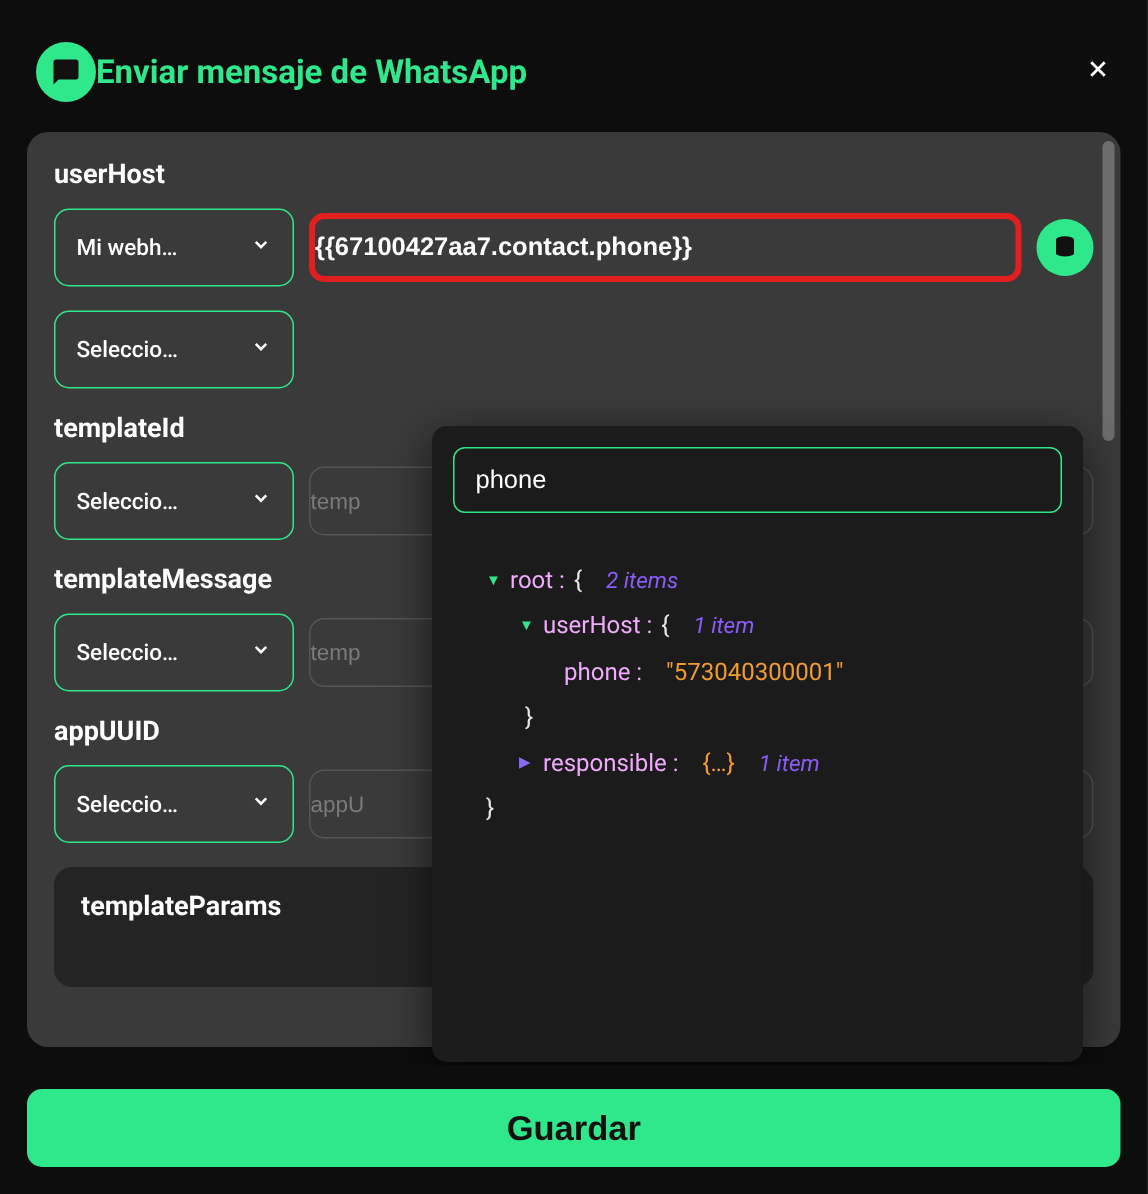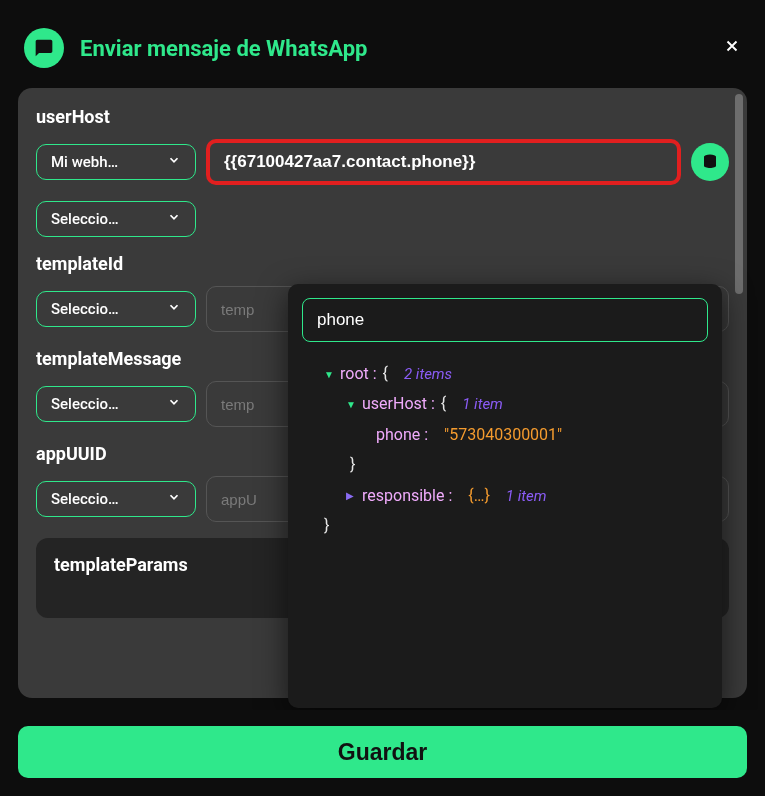--- a/index.html
+++ b/index.html
@@ -15,21 +15,21 @@
     width: 765px;
     height: 796px;
     display: flex;
     flex-direction: column;
     position: relative;
   }
   .header {
     display: flex;
     align-items: center;
     padding: 28px 24px 20px 24px;
-    gap: 16px;
+    gap: 0;
   }
   .header-icon {
     width: 40px;
     height: 40px;
     border-radius: 50%;
     background: #2fe88b;
     display: flex;
     align-items: center;
     justify-content: center;
     flex-shrink: 0;
@@ -75,21 +75,21 @@
     color: #fff;
     margin-bottom: 12px;
   }
   .field-row {
     display: flex;
     gap: 10px;
     align-items: center;
   }
   .select-btn {
     width: 160px;
-    height: 36px;
+    height: 52px;
     border: 1.5px solid #2fe88b;
     border-radius: 10px;
     background: transparent;
     color: #fff;
     display: flex;
     align-items: center;
     justify-content: space-between;
     padding: 0 14px;
     font-size: 15px;
     font-weight: 500;
@@ -101,21 +101,21 @@
     text-overflow: ellipsis;
     white-space: nowrap;
   }
   .text-input {
     flex: 1;
     height: 46px;
     border: 1.5px solid #555;
     border-radius: 10px;
     background: transparent;
     color: #fff;
-    padding: 0 14px;
+    padding: 0 0;
     font-size: 15px;
     font-weight: 600;
     min-width: 0;
   }
   .text-input::placeholder { color: #7a7a7a; font-weight: 400; }
   .text-input.highlighted {
     border: 4px solid #e11f1f;
     font-weight: 700;
     font-size: 17px;
   }
@@ -165,21 +165,21 @@
   }
   .popover-input {
     width: 100%;
     height: 44px;
     border: 1.5px solid #2fe88b;
     border-radius: 8px;
     background: transparent;
     color: #fff;
     padding: 0 14px;
     font-size: 17px;
-    margin-bottom: 17px;
+    margin-bottom: 30px;
   }
   .tree {
     font-family: inherit;
     font-size: 16px;
     color: #d0d0d0;
     line-height: 1.9;
   }
   .tree-row { display: flex; align-items: center; gap: 6px; white-space: nowrap; }
   .tri { display: inline-block; width: 10px; color: #2fe88b; font-size: 10px; }
   .tri.purple { color: #8a6cf3; }

